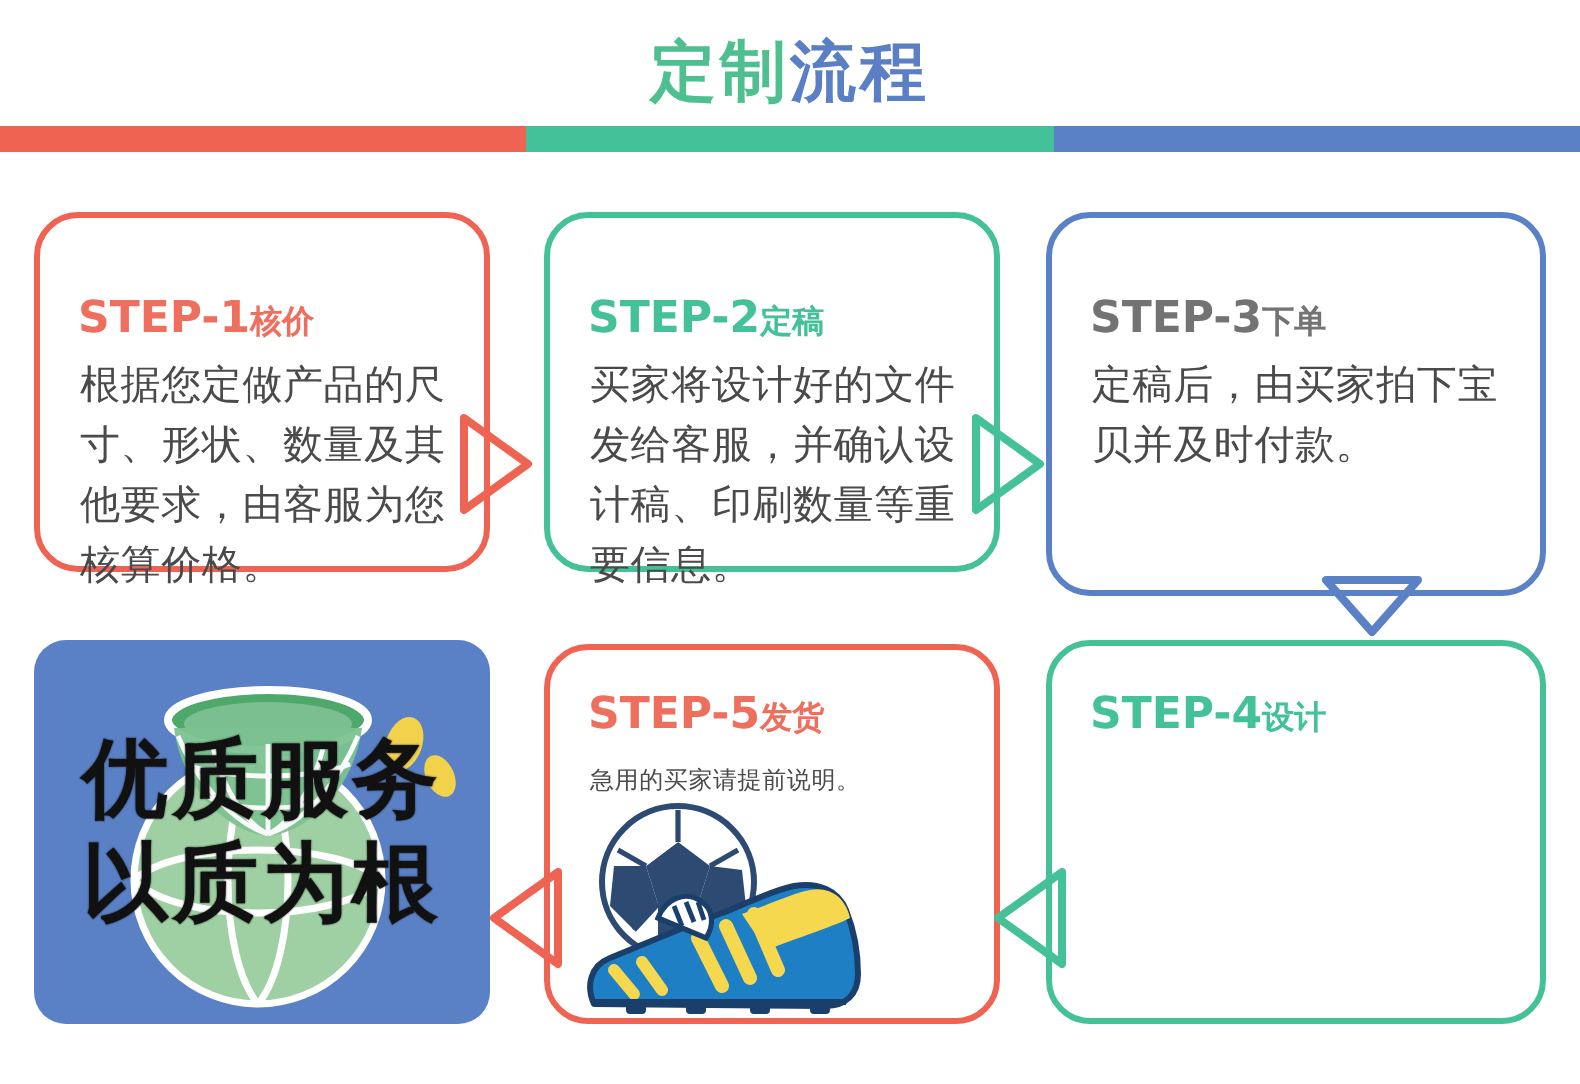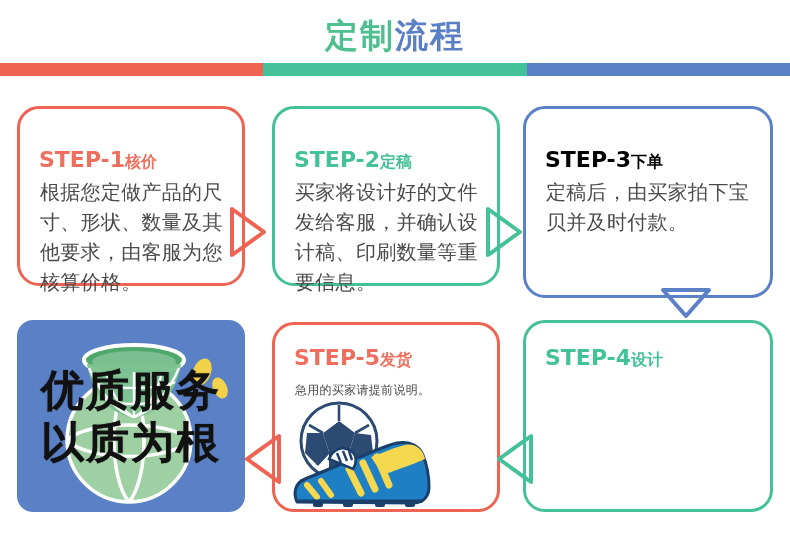--- a/index.html
+++ b/index.html
@@ -40,21 +40,21 @@
 
   .card-head {
     position: absolute;
     font-size: 22px; font-weight: bold;
     letter-spacing: 0px;
     white-space: nowrap;
   }
   .card-head .cn { font-size: 16px; }
   .head-red   { color: #EE6F5E; }
   .head-green { color: #45C199; }
-  .head-blue  { color: #000000; }
+  .head-blue  { color: #737373; }
 
   .card-body {
     position: absolute;
     font-size: 20px;
     color: #4a4a4a;
     line-height: 30px;
     letter-spacing: 0.3px;
   }
 
   

